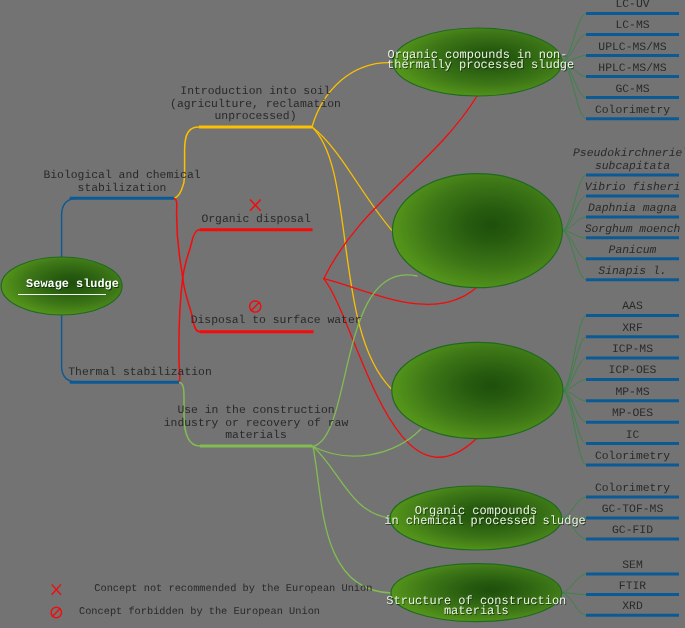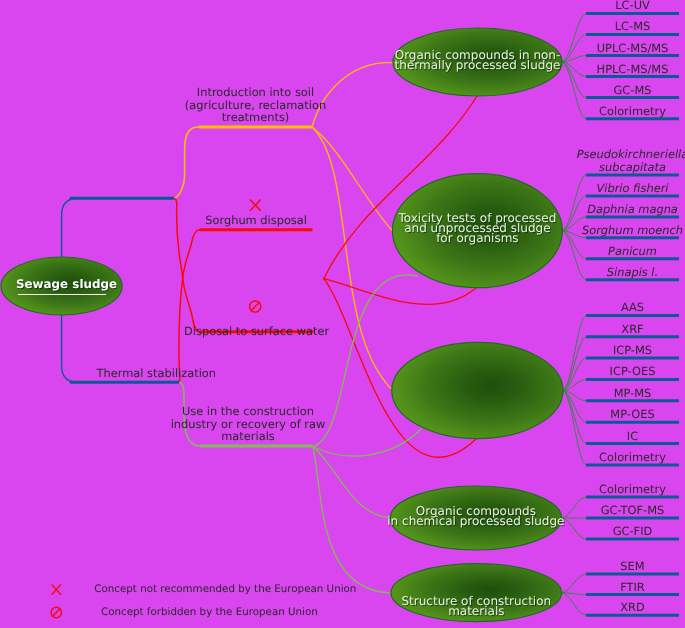--- a/index.html
+++ b/index.html
@@ -1,20 +1,20 @@
 <!DOCTYPE html>
 <html><head>
 <meta charset="utf-8">
 <style>
   html,body{margin:0;padding:0;background:#ffffff;}
   body{width:685px;height:628px;overflow:hidden;
        font-family:"DejaVu Sans",sans-serif;
        -webkit-font-smoothing:antialiased;
        text-rendering:geometricPrecision;}
-  #root{position:relative;width:685px;height:628px;background:#d946ef;}
+  #root{position:relative;width:685px;height:628px;background:#737373;font-family:Liberation Mono, monospace;}
   svg.layer{position:absolute;left:0;top:0;width:685px;height:628px;overflow:visible;}
   #edges{z-index:1;}
   #nodes{z-index:2;}
   #overlay{position:absolute;left:0;top:0;width:685px;height:628px;z-index:4;
            transform:translateZ(0);opacity:0.999;}
   .txt{position:absolute;white-space:pre;text-align:center;
        font-size:11.4px;line-height:12.6px;color:#2a2a2a;}
   .txt.ital{font-style:italic;}
   .ell-txt{position:absolute;white-space:pre;text-align:center;
        font-size:12px;line-height:9.9px;color:#eef5e4;
@@ -169,34 +169,33 @@
       <div class="txt" style="left: 573px; width: 119px; top: 429.56px;">IC</div>
       <div class="txt" style="left: 573px; width: 119px; top: 450.92px;">Colorimetry</div>
       <div class="txt" style="left: 573px; width: 119px; top: 483px;">Colorimetry</div>
       <div class="txt" style="left: 573px; width: 119px; top: 504px;">GC-TOF-MS</div>
       <div class="txt" style="left: 573px; width: 119px; top: 525px;">GC-FID</div>
       <div class="txt" style="left: 573px; width: 119px; top: 559.9px;">SEM</div>
       <div class="txt" style="left: 573px; width: 119px; top: 580.6px;">FTIR</div>
       <div class="txt" style="left: 573px; width: 119px; top: 601.3px;">XRD</div>
       <div class="ell-txt" style="left: 387px; width: 181px; top: 50.7px;">Organic compounds in non-
 thermally processed sludge</div>
-      <div class="ell-txt" style="left: 386.4px; width: 182px; top: 214.45px;">Toxicity tests of processed
-and unprocessed sludge
-for organisms</div>
       <div class="ell-txt" style="left: 384.2px; width: 183.4px; top: 506.7px;">Organic compounds
 in chemical processed sludge</div>
       <div class="ell-txt" style="left: 385px; width: 182.6px; top: 597px;">Structure of construction
 materials</div>
-      <div class="root-txt" style="left: 1px; width: 131px; top: 276.5px;">Sewage sludge</div>
+      <div class="root-txt" style="left: 7px; width: 131px; top: 276.5px;">Sewage sludge</div>
       <div class="root-rule" style="left: 17.6px; width: 88px; top: 293.5px;"></div>
+      <div class="txt" style="left: 17px; width: 210px; top: 170px;">Biological and chemical
+stabilization</div>
       <div class="txt" style="left: 150.5px; width: 210px; top: 86.2px;">Introduction into soil
 (agriculture, reclamation
-treatments)</div>
-      <div class="txt" style="left: 151.1px; width: 210px; top: 214.2px;">Sorghum disposal</div>
-      <div class="txt" style="left: 151.6px; width: 210px; top: 325px;">Disposal to surface water</div>
-      <div class="txt" style="left: 6px; width: 210px; top: 366.6px; text-align: right;">Thermal stabilization</div>
-      <div class="txt" style="left: 143px; width: 210px; top: 405.2px; text-align: center;">Use in the construction
+unprocessed)</div>
+      <div class="txt" style="left: 151.1px; width: 210px; top: 214.2px;">Organic disposal</div>
+      <div class="txt" style="left: 151.6px; width: 210px; top: 315px; text-align: right;">Disposal to surface water</div>
+      <div class="txt" style="left: 35px; width: 210px; top: 366.6px;">Thermal stabilization</div>
+      <div class="txt" style="left: 151px; width: 210px; top: 405.2px; text-align: center;">Use in the construction
 industry or recovery of raw
 materials</div>
       <div class="legend-txt" style="left: 86.3px; top: 583.4px; margin-left: 8px;">Concept not recommended by the European Union</div>
-      <div class="legend-txt" style="left: 101px; top: 605.9px;">Concept forbidden by the European Union</div>
+      <div class="legend-txt" style="left: 79px; top: 605.9px;">Concept forbidden by the European Union</div>
     </div>
 </div>
 
 </body></html>

